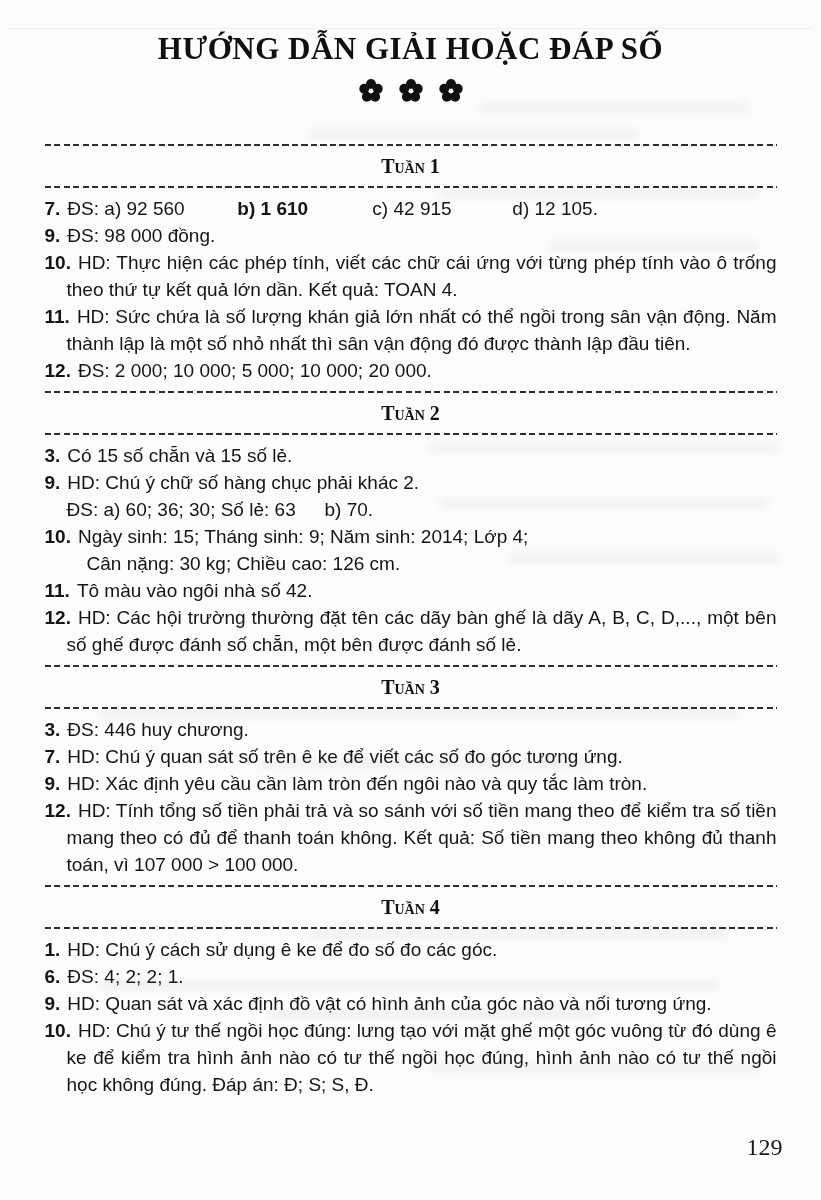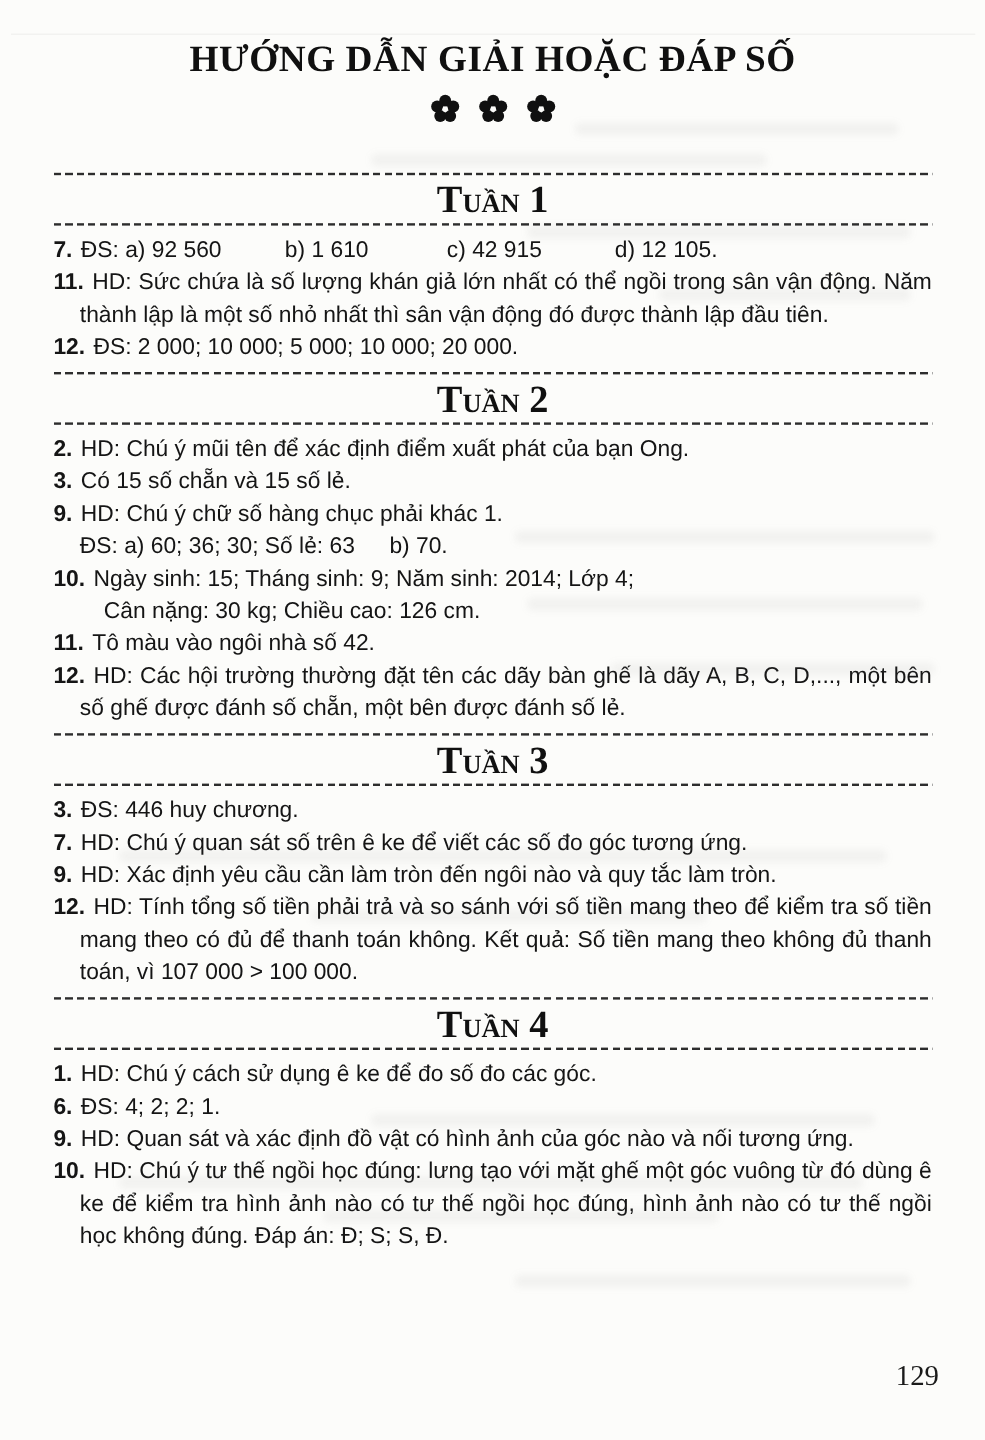--- a/index.html
+++ b/index.html
@@ -14,21 +14,21 @@
     text-align:center;letter-spacing:.5px;line-height:42px;color:#101010;
   }
   .ornament{display:flex;justify-content:center;gap:14px;margin:8px 0 40px 0;}
   .ornament svg{display:block;}
   .dash-line{
     height:2px;
     background:repeating-linear-gradient(90deg,#2d2d2d 0 6px,transparent 6px 9.5px);
   }
   .section-heading{
     font-family:"Liberation Serif",serif;font-variant:small-caps;font-weight:bold;
-    font-size:32px;line-height:36px;text-align:center;margin:2px 0;color:#101010;
+    font-size:20px;line-height:36px;text-align:center;margin:2px 0;color:#101010;
   }
   .item-list{margin:7px 0 7px 0;}
   .line{text-align:justify;}
   .line-first{padding-left:22px;text-indent:-22px;}
   .line-hang{padding-left:22px;}
   .line-more{padding-left:42px;}
   .item-number{font-weight:bold;margin-right:7px;}
   .tab-seg{display:inline-block;text-indent:0;}
   .page-number{
     position:absolute;right:30px;top:1134px;
@@ -106,43 +106,46 @@
       </svg>
     </div>
 
     <div id="sections">
         <div class="answer-section">
           <div class="dash-line"></div>
           <div class="section-heading">Tuần 1</div>
           <div class="dash-line"></div>
           <div class="item-list">
             <div class="answer-item">
-              <div class="line line-first"><span class="item-number">7.</span><span class="tab-seg" style="min-width: 170px;">ĐS: a) 92 560</span><span class="tab-seg" style="min-width: 135px;">b) 1 610</span><span class="tab-seg" style="min-width: 140px;">c) 42 915</span><span class="tab-seg">d) 12 105.</span></div>
+              <div class="line line-first"><span class="item-number">7.</span><span class="tab-seg" style="min-width: 170px;">ĐS: a) 92 560</span><span class="tab-seg" style="min-width: 135px; font-weight: bold;">b) 1 610</span><span class="tab-seg" style="min-width: 140px;">c) 42 915</span><span class="tab-seg">d) 12 105.</span></div>
+            </div>
+            <div class="answer-item">
+              <div class="line line-first"><span class="item-number">9.</span><span class="line-text">ĐS: 98 000 đồng.</span></div>
+            </div>
+            <div class="answer-item">
+              <div class="line line-first"><span class="item-number">10.</span><span class="line-text">HD: Thực hiện các phép tính, viết các chữ cái ứng với từng phép tính vào ô trống theo thứ tự kết quả lớn dần. Kết quả: TOAN 4.</span></div>
             </div>
             <div class="answer-item">
               <div class="line line-first"><span class="item-number">11.</span><span class="line-text">HD: Sức chứa là số lượng khán giả lớn nhất có thể ngồi trong sân vận động. Năm thành lập là một số nhỏ nhất thì sân vận động đó được thành lập đầu tiên.</span></div>
             </div>
             <div class="answer-item">
               <div class="line line-first"><span class="item-number">12.</span><span class="line-text">ĐS: 2 000; 10 000; 5 000; 10 000; 20 000.</span></div>
             </div>
           </div>
         </div>
         <div class="answer-section">
           <div class="dash-line"></div>
           <div class="section-heading">Tuần 2</div>
           <div class="dash-line"></div>
           <div class="item-list">
             <div class="answer-item">
-              <div class="line line-first"><span class="item-number">2.</span><span class="line-text">HD: Chú ý mũi tên để xác định điểm xuất phát của bạn Ong.</span></div>
-            </div>
-            <div class="answer-item">
               <div class="line line-first"><span class="item-number">3.</span><span class="line-text">Có 15 số chẵn và 15 số lẻ.</span></div>
             </div>
             <div class="answer-item">
-              <div class="line line-first"><span class="item-number">9.</span><span class="line-text">HD: Chú ý chữ số hàng chục phải khác 1.</span></div>
+              <div class="line line-first"><span class="item-number">9.</span><span class="line-text">HD: Chú ý chữ số hàng chục phải khác 2.</span></div>
               <div class="line line-hang"><span class="tab-seg" style="min-width: 258px;">ĐS: a) 60; 36; 30; Số lẻ: 63</span><span class="tab-seg">b) 70.</span></div>
             </div>
             <div class="answer-item">
               <div class="line line-first"><span class="item-number">10.</span><span class="line-text">Ngày sinh: 15; Tháng sinh: 9; Năm sinh: 2014; Lớp 4;</span></div>
               <div class="line line-more"><span class="line-text">Cân nặng: 30 kg; Chiều cao: 126 cm.</span></div>
             </div>
             <div class="answer-item">
               <div class="line line-first"><span class="item-number">11.</span><span class="line-text">Tô màu vào ngôi nhà số 42.</span></div>
             </div>
             <div class="answer-item">

